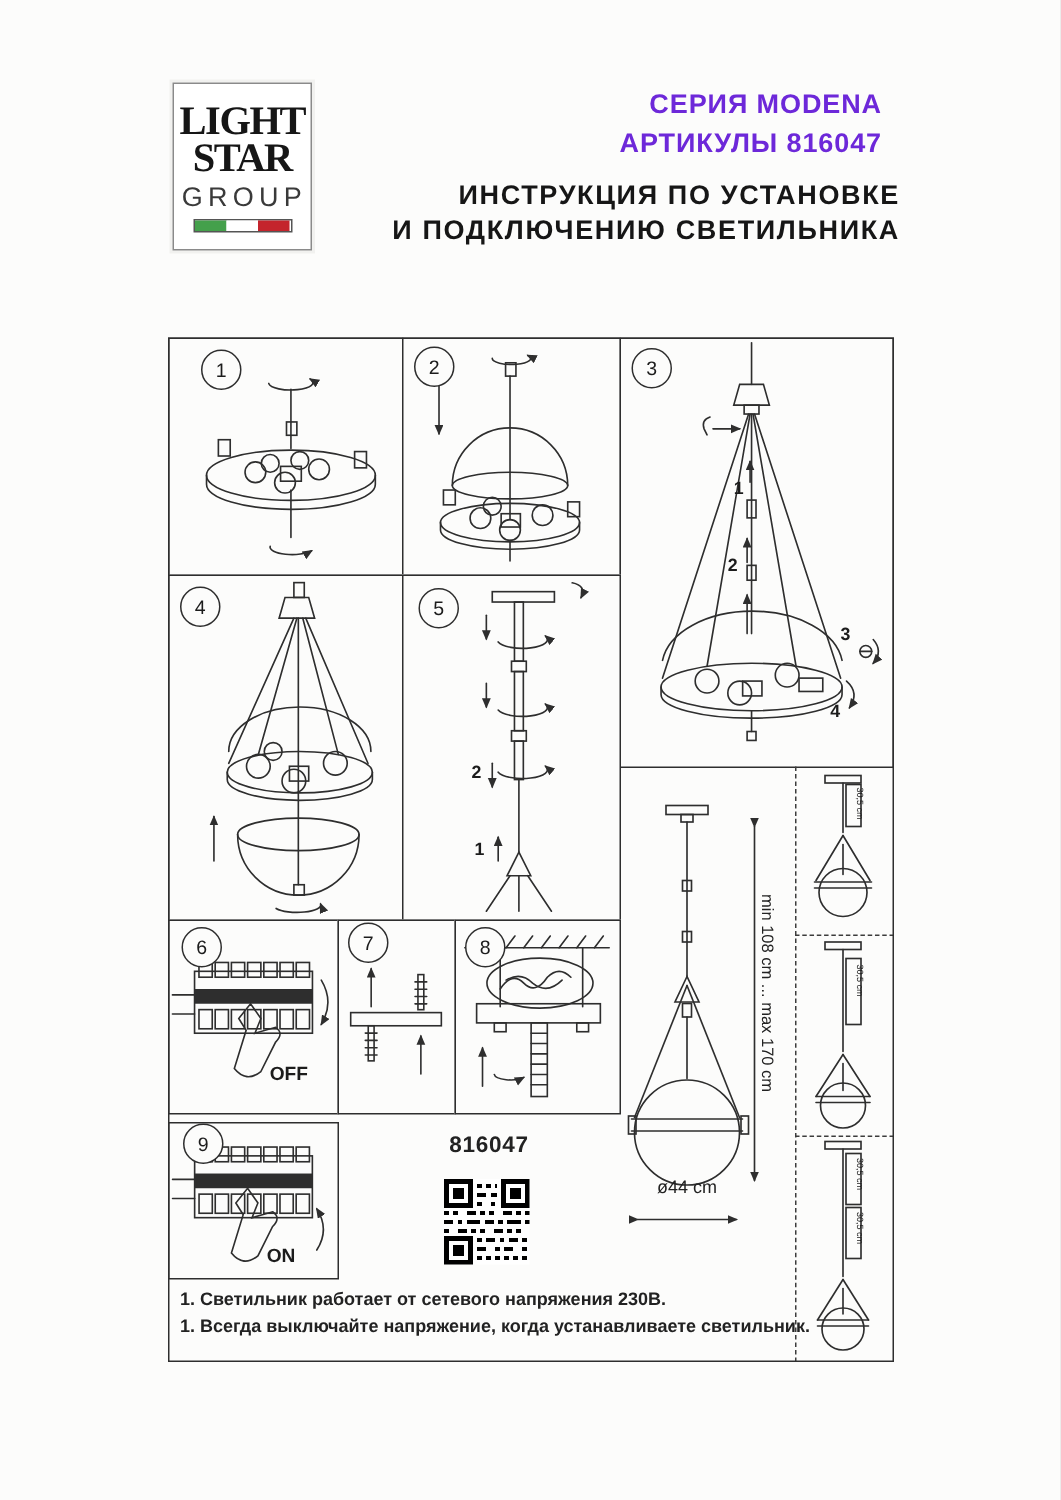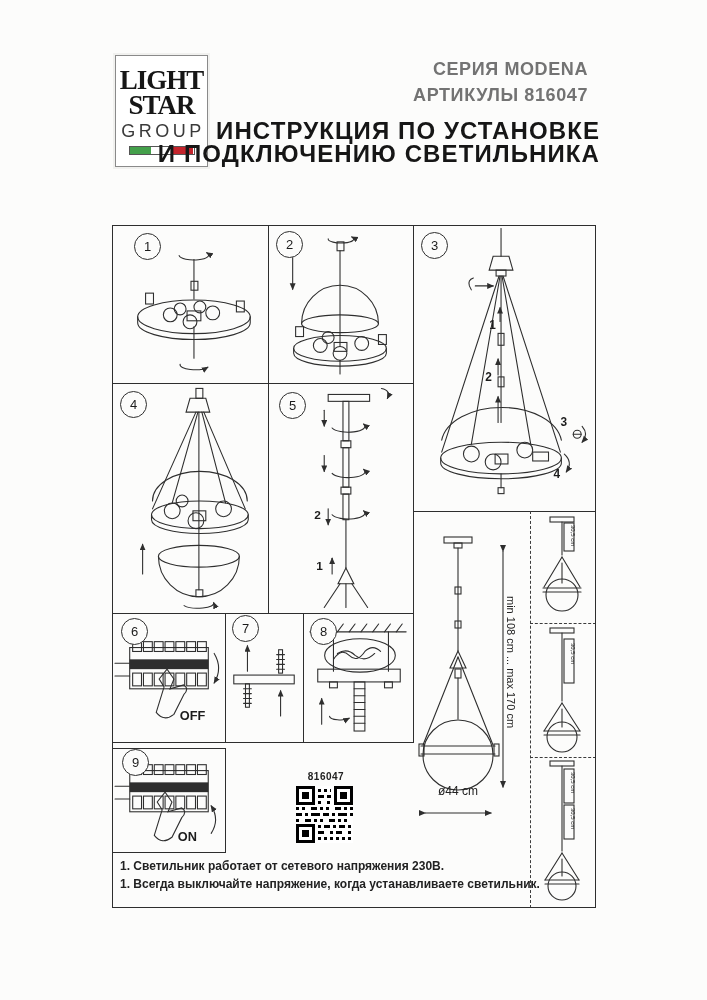--- a/index.html
+++ b/index.html
@@ -9,42 +9,42 @@
   
   .logo-box{position:absolute;left:115px;top:55px;width:91px;height:110px;
             border:1px solid #8a8a8a;box-shadow:0 0 0 2px #f1f1ef;background:#fff;
             display:flex;flex-direction:column;align-items:center;justify-content:center;}
   .logo-word{font-family:"Liberation Serif",serif;font-weight:bold;font-size:27px;
              line-height:25px;letter-spacing:-1px;color:#161616;}
   .logo-group{font-size:18px;letter-spacing:3.5px;color:#3a3a3a;margin-top:3px;margin-left:3px;}
   .flag{width:64px;height:7px;border:1px solid #555;margin-top:4px;display:flex;}
   .flag>span{flex:1;}
   .hdr-right{position:absolute;right:119px;top:56px;text-align:right;
-             font-weight:bold;font-size:18px;line-height:26px;letter-spacing:0.6px;color:#737373;}
+             font-weight:bold;font-size:18px;line-height:26px;letter-spacing:0.6px;color:#6d28d9;}
   .hdr-title{position:absolute;right:107px;top:119px;text-align:right;
-             font-weight:bold;font-size:24px;line-height:23px;letter-spacing:1.1px;color:#161616;}
+             font-weight:bold;font-size:18px;line-height:23px;letter-spacing:1.1px;color:#161616;}
   
   .panel{position:absolute;border:1px solid #2e2e2e;background:#fcfcfb;box-sizing:border-box;}
   .outer{position:absolute;left:112px;top:225px;width:484px;height:683px;
          border:1.5px solid #2e2e2e;box-sizing:border-box;pointer-events:none;z-index:4;}
   .stepnum{position:absolute;width:25px;height:25px;border:1.4px solid #2e2e2e;border-radius:50%;
            display:flex;align-items:center;justify-content:center;font-size:13px;color:#1c1c1c;
            background:#fcfcfb;z-index:3;}
   .vdash{position:absolute;border-left:1.2px dashed #3c3c3c;z-index:1;}
   .hdash{position:absolute;border-top:1.2px dashed #3c3c3c;z-index:1;}
   
   .diag{position:absolute;left:0;top:0;width:100%;height:100%;}
   .diag *{stroke:#2e2e2e;fill:none;stroke-width:1.1;stroke-linecap:round;}
   .diag .fill{fill:#2e2e2e;stroke:none;}
   .diag text{fill:#1c1c1c;stroke:none;font-family:"Liberation Sans",sans-serif;}
   .diag text.lbl{font-size:12px;font-weight:bold;}
   .diag text.sw{font-size:13px;font-weight:bold;}
   .diag text.tiny{font-size:6px;}
   .article-num{position:absolute;left:292px;top:755px;width:68px;text-align:center;
-               font-size:10px;font-weight:bold;letter-spacing:0.5px;color:#222;margin-top:16px;}
+               font-size:15px;font-weight:bold;letter-spacing:0.5px;color:#222;}
   .qr{position:absolute;left:296px;top:786px;}
   .dim-v{position:absolute;left:505px;top:542px;height:240px;writing-mode:vertical-rl;
          display:flex;align-items:center;justify-content:center;font-size:11px;color:#222;
          white-space:nowrap;}
   .dim-h{position:absolute;left:425px;top:784px;width:66px;text-align:center;
          font-size:12px;color:#222;}
   .notes{position:absolute;left:120px;top:857px;font-size:12px;line-height:18px;color:#222;font-weight:bold;}
 </style>
 </head>
 <body>

